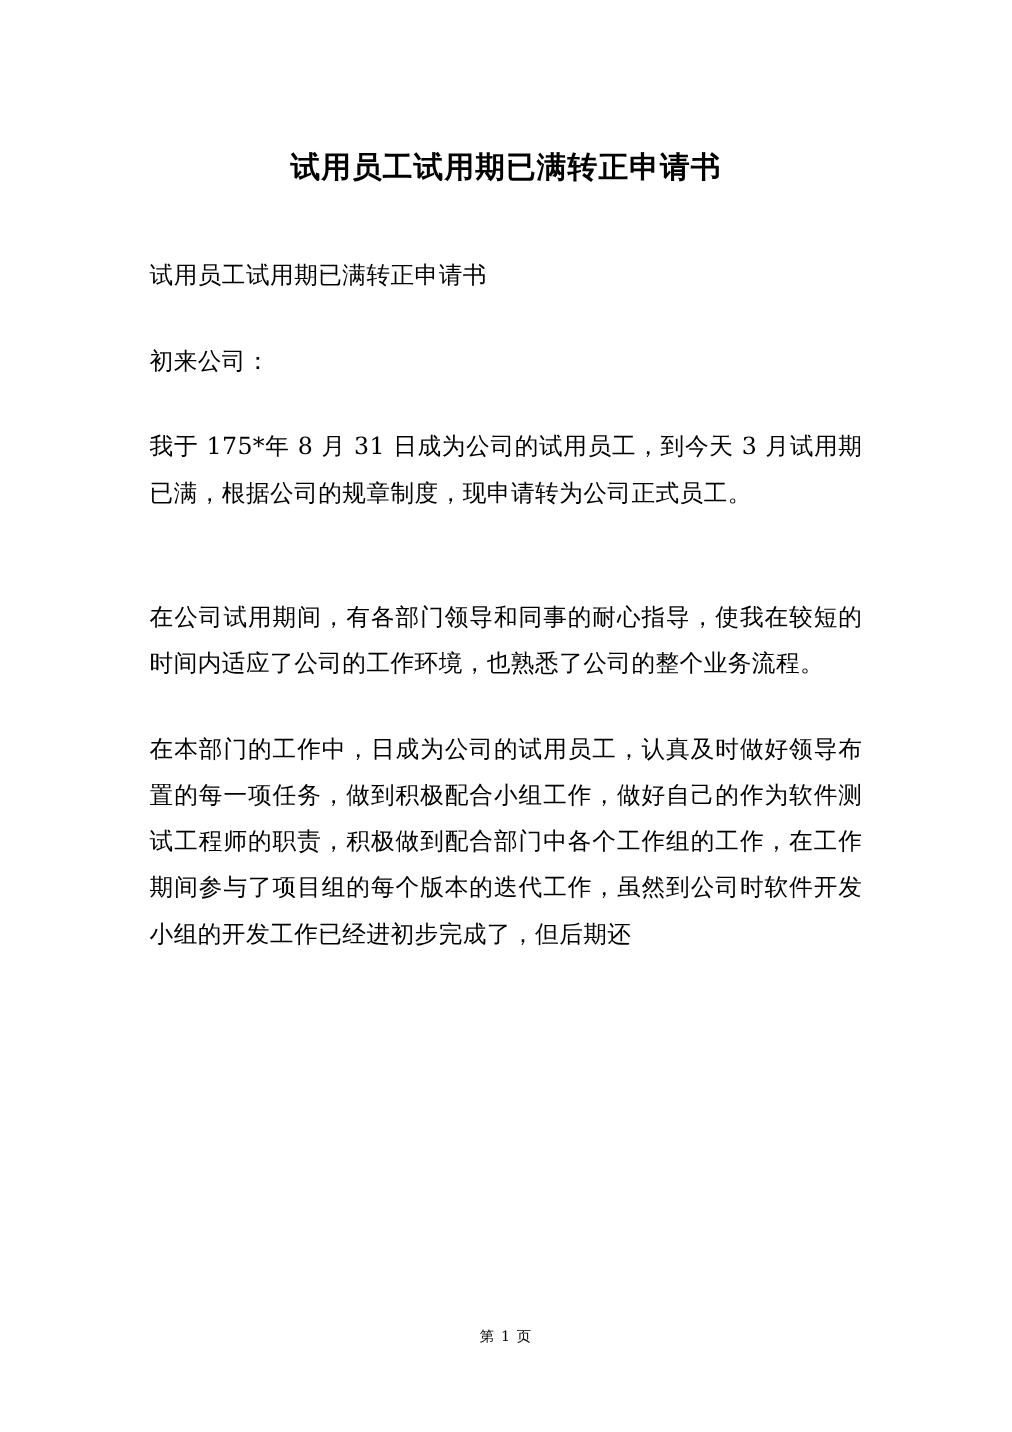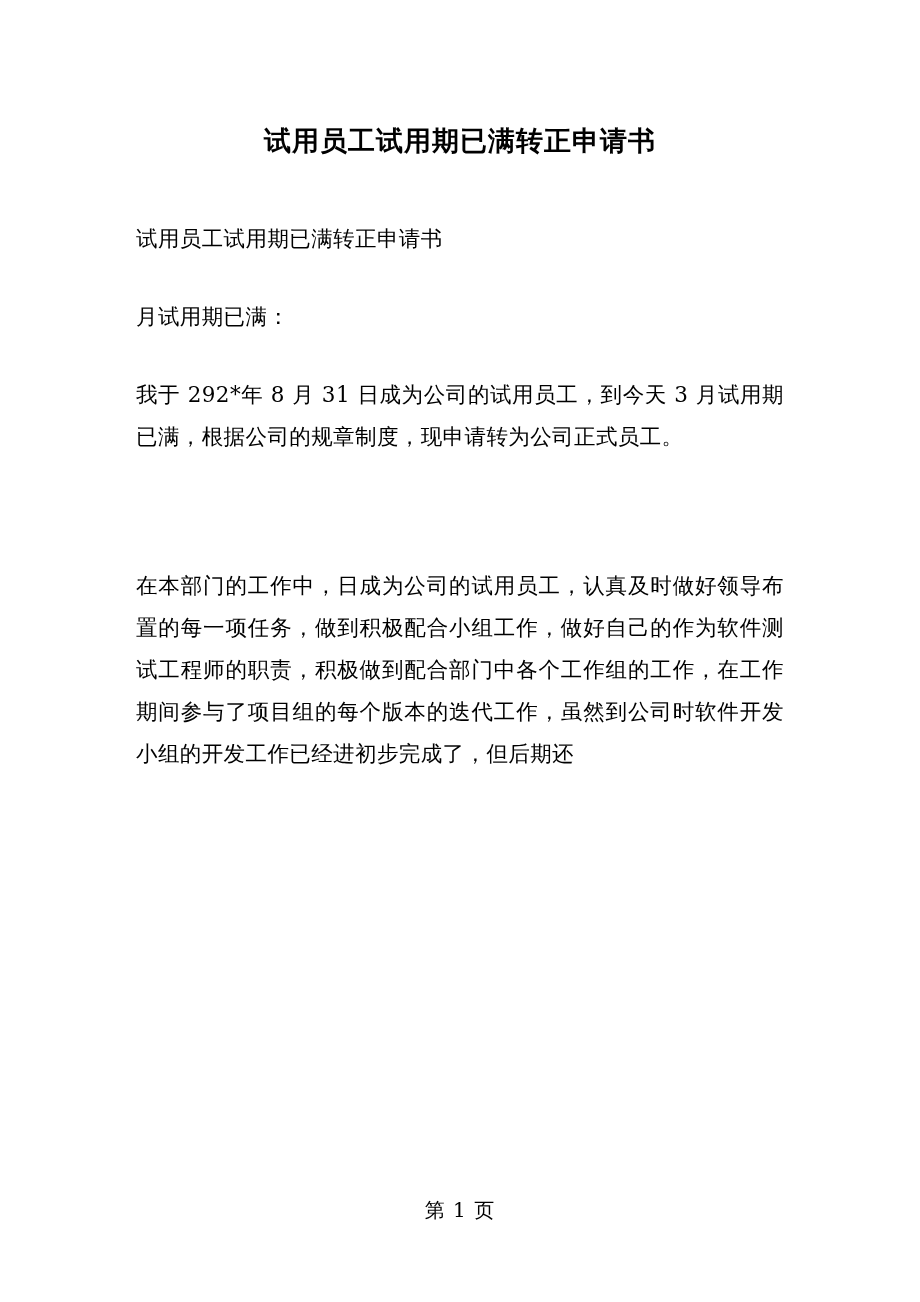--- a/index.html
+++ b/index.html
@@ -13,21 +13,21 @@
     font-family: "DejaVu Serif", "Liberation Serif", serif;
     color: #000000;
     position: relative;
     overflow: hidden;
   }
   .page {
     width: 920px;
     height: 1302px;
     position: relative;
     box-sizing: border-box;
-    padding: 4px;
+    padding: 16px;
   }
   .doc-title {
     text-align: center;
     font-size: 27px;
     font-weight: bold;
     letter-spacing: 1px;
     margin: 0;
     padding-top: 118px;
     line-height: 1.4;
     font-family: "DejaVu Sans", "Liberation Sans", sans-serif;
@@ -49,45 +49,46 @@
   }
   .first-line {
     padding-top: 58px;
   }
   .footer {
     position: absolute;
     bottom: 78px;
     left: 0;
     width: 100%;
     text-align: center;
-    font-size: 20px;
+    font-size: 13px;
     letter-spacing: 1px;
     margin-top: 38px;
   }
 </style>
 </head>
 <body>
 
 <div class="page">
 
   <h1 class="doc-title">试用员工试用期已满转正申请书</h1>
 
   <div class="body-block">
 
     <p class="para first-line">试用员工试用期已满转正申请书</p>
     <div class="para-spacer"></div>
 
-    <p class="para">月试用期已满：</p>
+    <p class="para">初来公司：</p>
     <div class="para-spacer"></div>
 
-    <p class="para">我于 292*年 8 月 31 日成为公司的试用员工，到今天 3 月试用期已满，根据公司的规章制度，现申请转为公司正式员工。</p>
+    <p class="para">我于 175*年 8 月 31 日成为公司的试用员工，到今天 3 月试用期已满，根据公司的规章制度，现申请转为公司正式员工。</p>
     <div class="para-spacer"></div>
 
     <div class="para-spacer"></div>
 
+    <p class="para">在公司试用期间，有各部门领导和同事的耐心指导，使我在较短的时间内适应了公司的工作环境，也熟悉了公司的整个业务流程。</p>
     <div class="para-spacer"></div>
 
     <p class="para">在本部门的工作中，日成为公司的试用员工，认真及时做好领导布置的每一项任务，做到积极配合小组工作，做好自己的作为软件测试工程师的职责，积极做到配合部门中各个工作组的工作，在工作期间参与了项目组的每个版本的迭代工作，虽然到公司时软件开发小组的开发工作已经进初步完成了，但后期还</p>
 
   </div>
 
   <div class="footer">第 1 页</div>
 
 </div>
 

